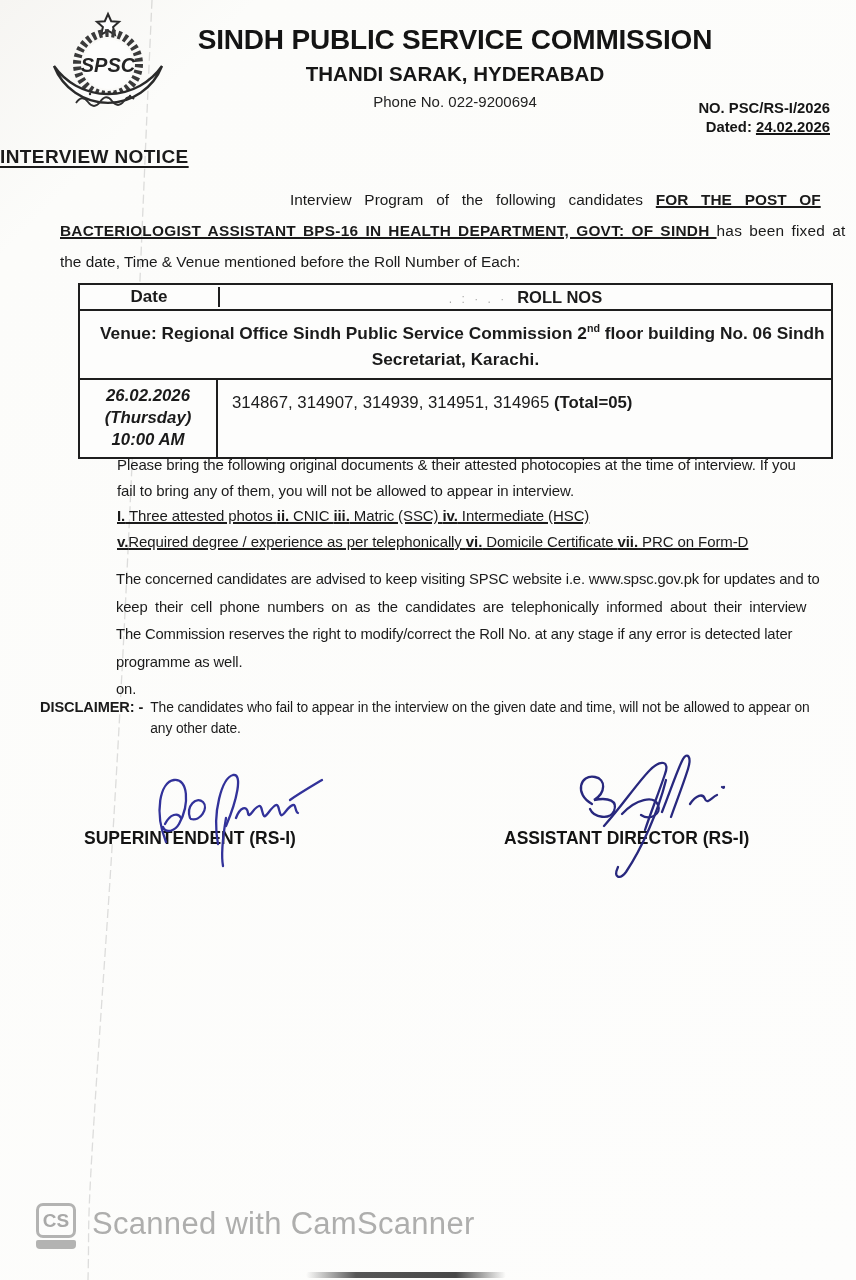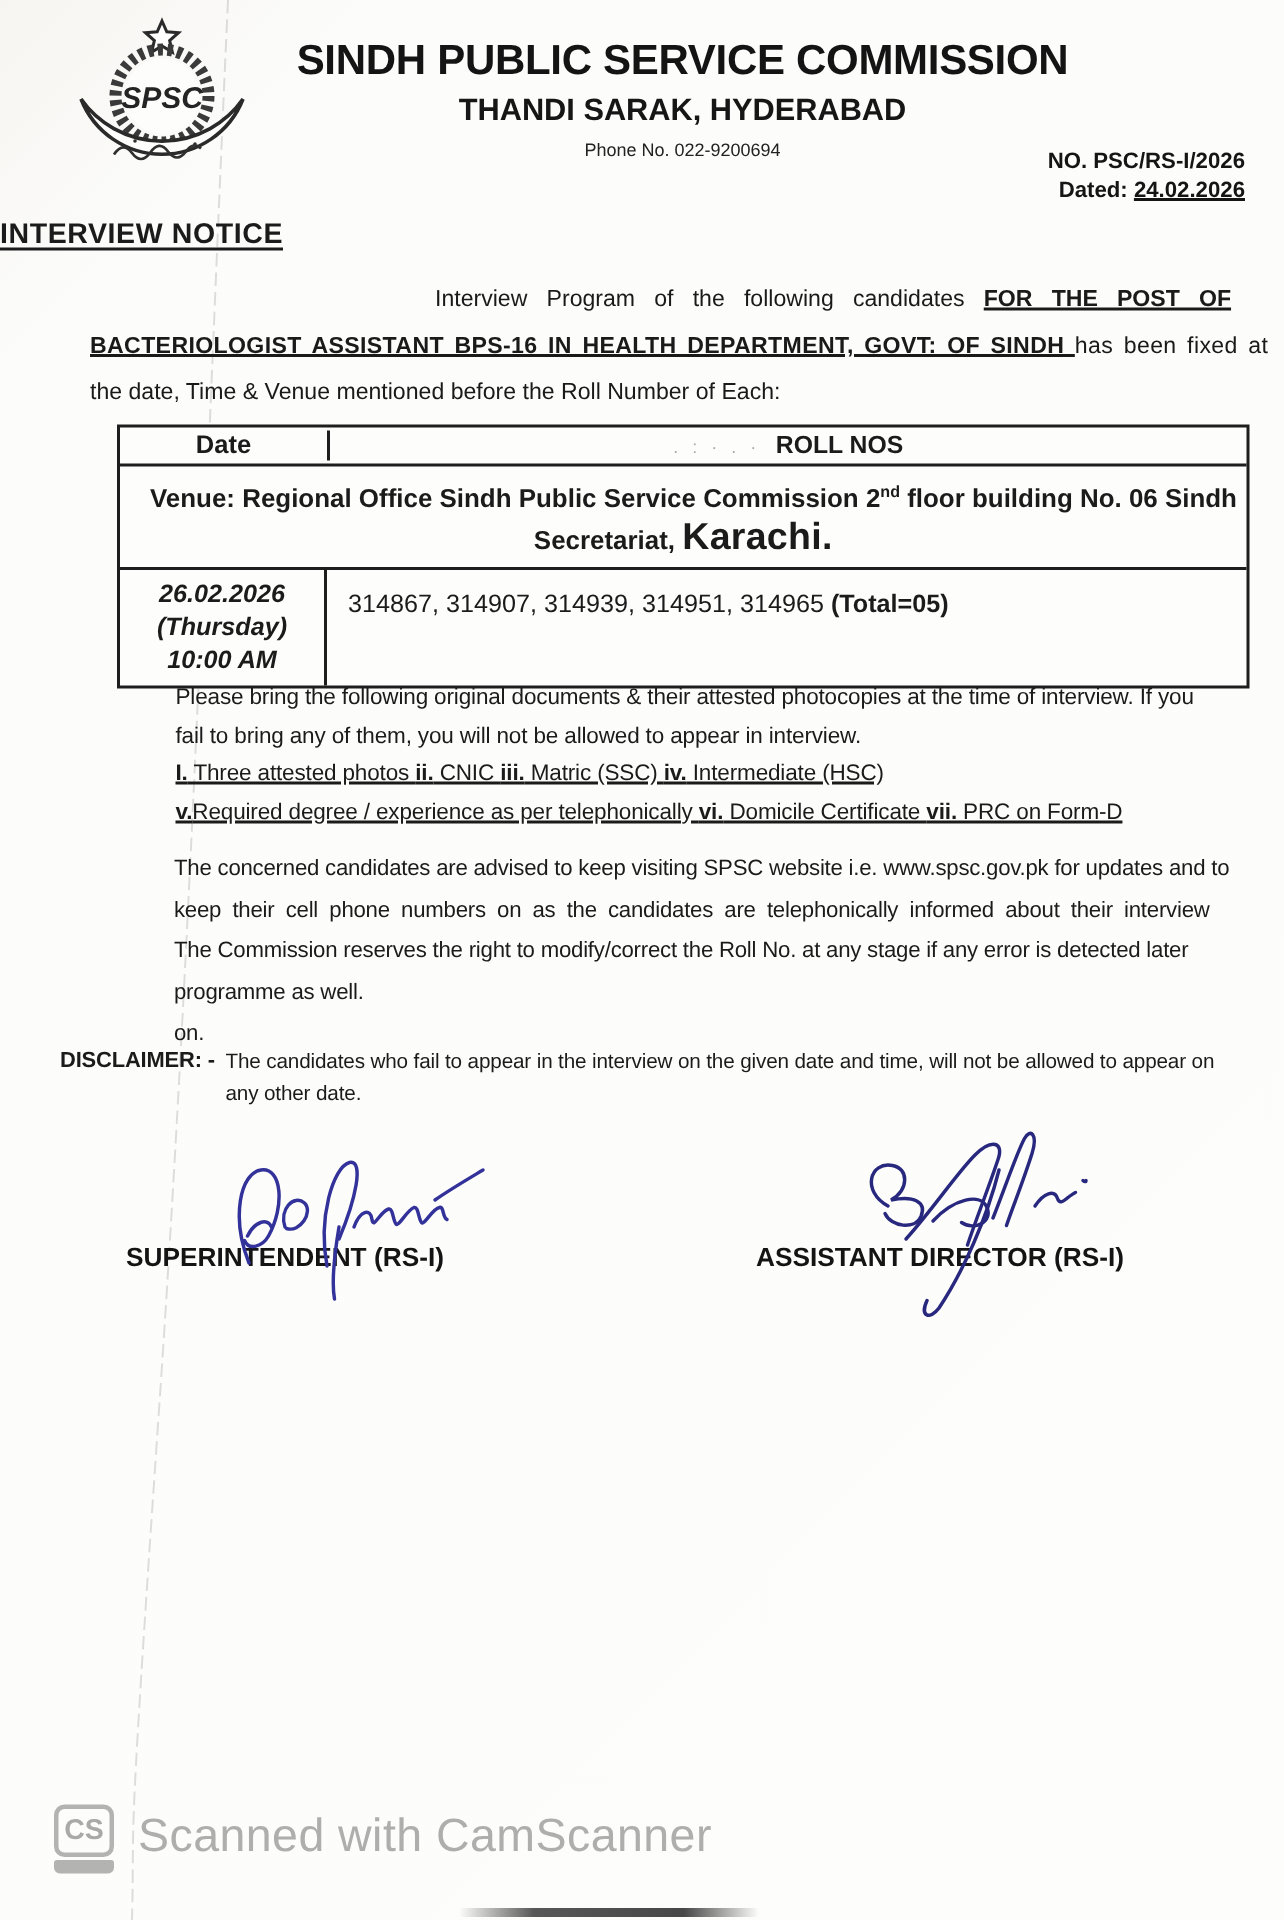--- a/index.html
+++ b/index.html
@@ -5,28 +5,28 @@
   html,body{margin:0;padding:0;background:#e9e9e9;}
   .page{
     position:relative;width:856px;height:1280px;margin:0 auto;
     background:linear-gradient(135deg,#f6f5f2 0%,#fcfcfa 12%,#fdfdfc 100%);
     font-family:"Liberation Sans",sans-serif;color:#1b1b1b;overflow:hidden;
   }
   .abs{position:absolute;}
   .b{font-weight:700;}
   .u{text-decoration:underline;text-decoration-thickness:1.6px;}
   .sup{vertical-align:super;font-size:62%;font-weight:700;}
-  .city{font-size:25px;font-weight:700;letter-spacing:.2px;}
+  .city{font-size:17px;font-weight:700;letter-spacing:.2px;}
   .nowrap{white-space:nowrap;}
 
   
   .hdr-center{left:90px;top:24px;width:730px;text-align:center;}
   .org{font-size:28px;font-weight:700;letter-spacing:-.2px;color:#141414;}
   .addr{font-size:20.5px;font-weight:700;margin-top:6px;color:#161616;}
-  .phone{font-size:12px;margin-top:7px;color:#222;}
+  .phone{font-size:15px;margin-top:7px;color:#222;}
   .refblock{right:26px;top:99px;text-align:right;font-size:14.8px;font-weight:700;line-height:19px;color:#151515;}
 
   .title{left:0;top:146px;width:100%;text-align:left;font-size:19px;font-weight:700;
          letter-spacing:.4px;}
   .title span{text-decoration:underline;text-decoration-thickness:2px;text-underline-offset:3px;}
 
   .intro{left:60px;top:184px;width:764px;font-size:15.4px;line-height:31px;color:#1a1a1a;}
   .intro .l1{padding-left:230px;word-spacing:8.5px;}
   .intro .l2{word-spacing:2.5px;letter-spacing:.25px;}
 

